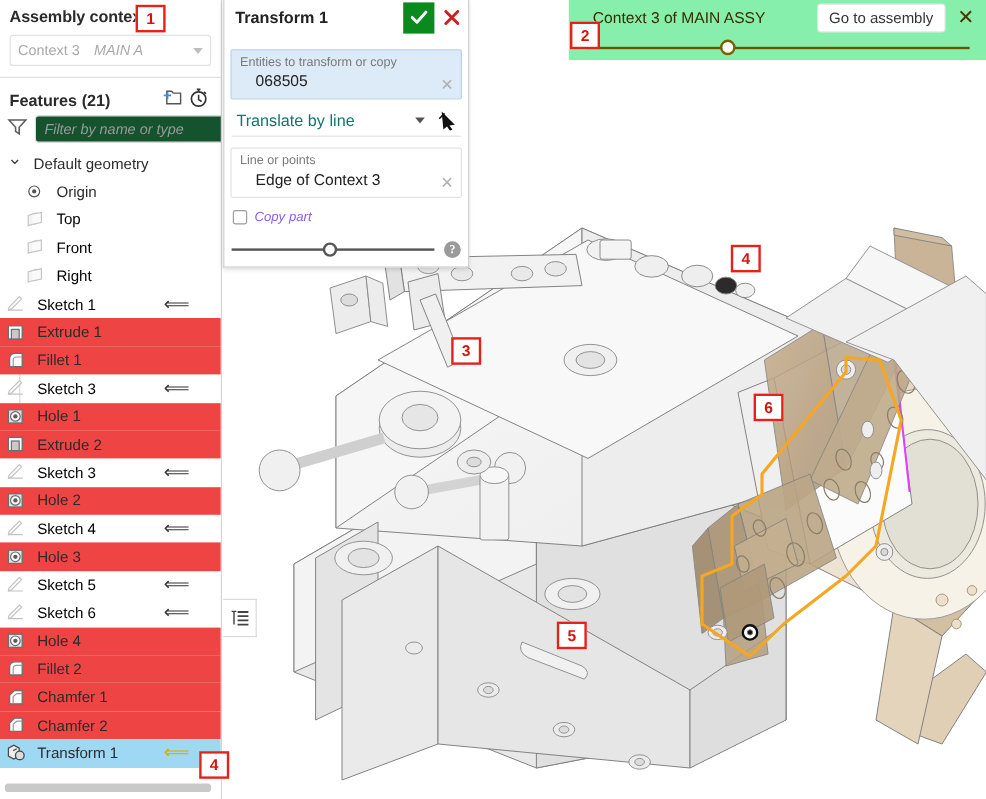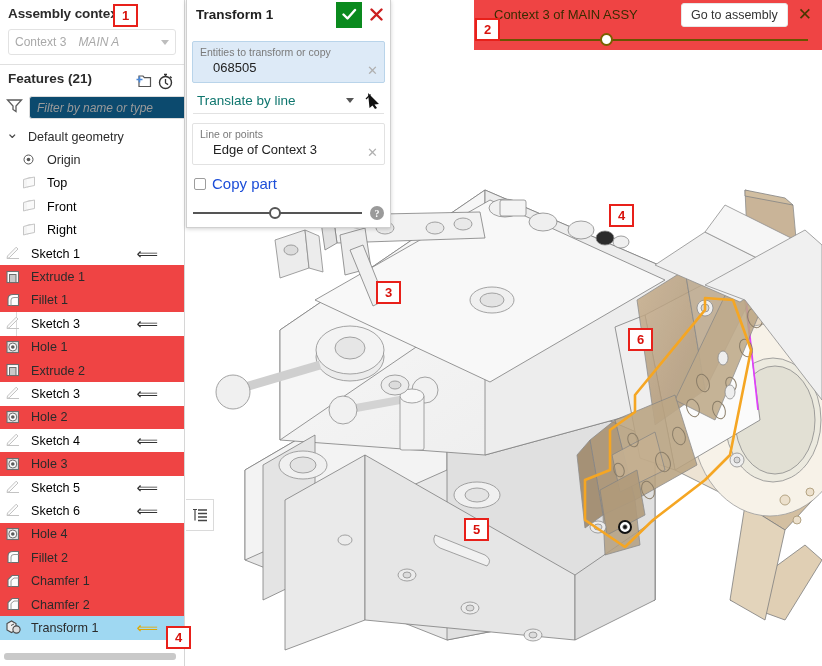--- a/index.html
+++ b/index.html
@@ -39,30 +39,30 @@
   .ctx-select .ctx-name { font-size: 12px; color: #a9a9a9; }
   .ctx-select .ctx-assy { font-size: 12px; color: #a9a9a9; font-style: italic; margin-left: 12px;
       white-space: nowrap; overflow: hidden; flex: 1; }
   .ctx-select .caret {
     width: 0; height: 0; border-left: 4px solid transparent; border-right: 4px solid transparent;
     border-top: 5px solid #bdbdbd; margin-left: 2px;
   }
   .panel-divider { height: 1px; background: #e0e0e0; margin: 9px 0 0 0; }
 
   .features-bar {
-    display: flex; align-items: flex-start;
+    display: flex; align-items: flex-end;
     padding: 6px 8px 4px 8px;
   }
   .features-title { font-size: 13.5px; font-weight: 600; color: #2b2b2b; flex: 1; }
   .ficon { width: 22px; height: 20px; display: flex; align-items: center; justify-content: center; }
 
   .filter-row { display: flex; align-items: center; padding: 1px 8px 6px 6px; gap: 6px; }
   .filter-input {
     flex: 1; height: 23px; border: 1px solid #dcdcdc; border-radius: 3px;
-    background: #0c4a6e; font-size: 12px; color: #999; font-style: italic;
+    background: #14532d; font-size: 12px; color: #999; font-style: italic;
     padding: 0 7px; font-family: "Liberation Sans", sans-serif;
   }
   .filter-input::placeholder { color: #9a9a9a; font-style: italic; }
 
   .tree { position: relative; }
   .tree-node {
     display: flex; align-items: center; height: 23.4px;
     padding-left: 6px; font-size: 12.6px; color: #2b2b2b;
     position: relative;
   }
@@ -140,38 +140,38 @@
   .type-sel { flex: 1; font-size: 13.5px; color: #0f766e; padding-left: 4px; }
   .type-caret {
     width: 0; height: 0; border-left: 4px solid transparent; border-right: 4px solid transparent;
     border-top: 5px solid #555; margin-right: 6px;
   }
   .cursor-ico { width: 20px; height: 18px; display: flex; align-items: center; justify-content: center; }
   .chk-row { display: flex; align-items: center; gap: 6px; margin: 10px 0 0 2px; }
   .chk {
     width: 12px; height: 12px; border: 1px solid #9d9d9d; border-radius: 2px; background: #fff;
   }
-  .chk-lbl { font-size: 15px; color: #1d4ed8; }
+  .chk-lbl { font-size: 11px; color: #8b5cf6; font-style: italic; }
   .dlg-foot { display: flex; align-items: center; padding: 9px 6px 7px 6px; }
   .slider { position: relative; flex: 1; height: 14px; margin-right: 8px; }
   .slider-line { position: absolute; left: 0; right: 0; top: 6px; height: 2px; background: #555; }
   .slider-knob {
     position: absolute; left: 45%; top: 1px; width: 12px; height: 12px;
     border-radius: 50%; background: #fff; border: 2px solid #555;
   }
   .help-ico {
     width: 14px; height: 14px; border-radius: 50%; background: #9a9a9a; color: #fff;
     font-size: 10px; font-weight: bold; display:flex; align-items:center; justify-content:center;
     font-family: "Liberation Serif", serif;
   }
 
   
   #banner {
     position: absolute; left: 474px; top: 0; width: 348px; height: 50px;
-    background: #ef4444; z-index: 9;
+    background: #86efac; z-index: 9;
   }
   .banner-row { display: flex; align-items: center; height: 29px; padding: 0 10px 0 20px; }
   .banner-text { font-size: 13px; color: #3a2c00; flex: 1; font-weight: 400; }
   .banner-btn {
     background: #fff; border: 1px solid #e7e7e7; border-radius: 3px;
     font-size: 12.5px; color: #333; padding: 4px 9px;
     font-family: "Liberation Sans", sans-serif;
   }
   .banner-close { margin-left: 10px; color: #4a3700; font-size: 17px; line-height: 1; }
   .banner-slider { position: relative; margin: 4px 14px 0 14px; height: 14px; }

